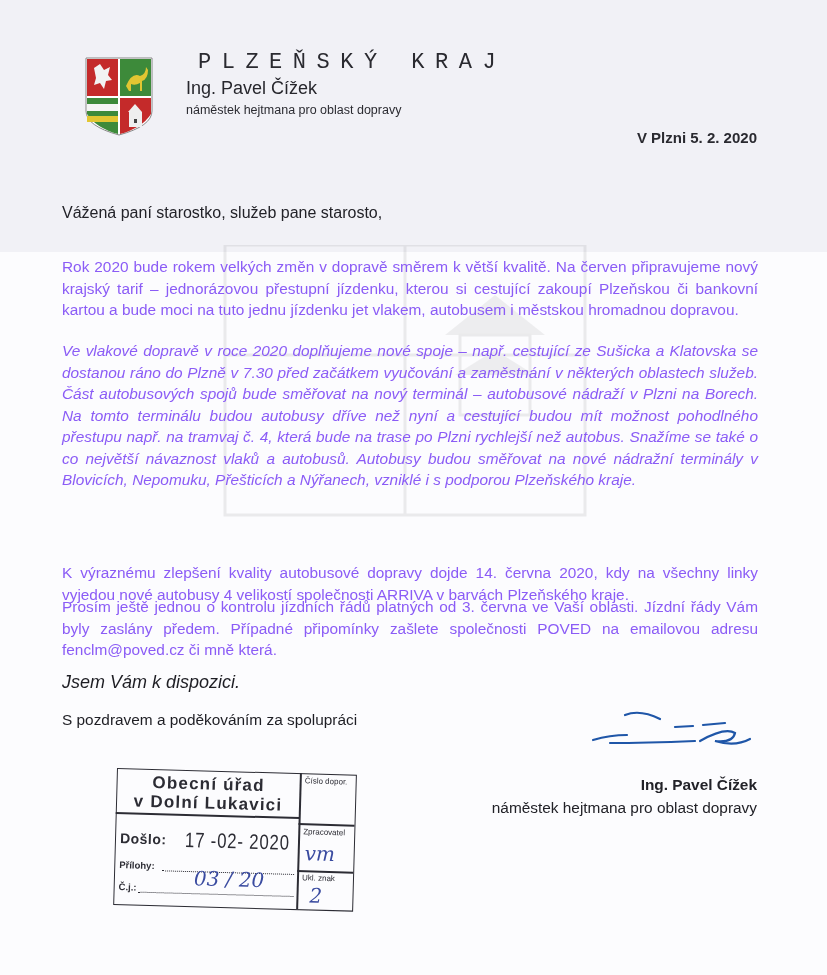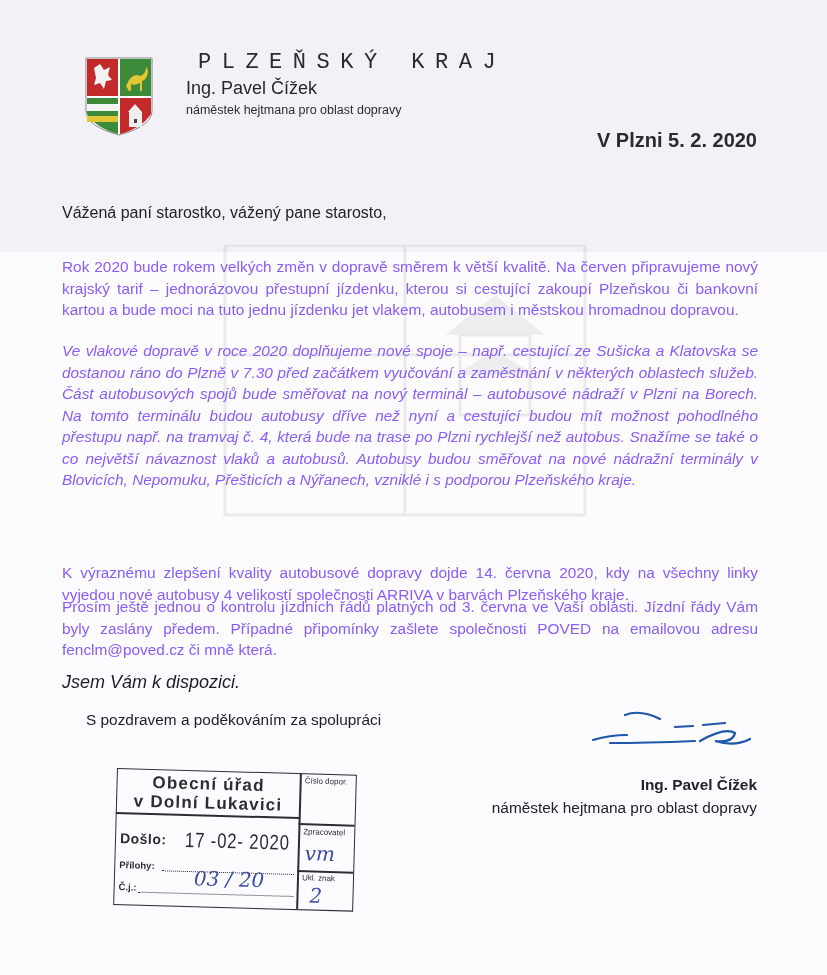--- a/index.html
+++ b/index.html
@@ -28,37 +28,37 @@
     font-family: Liberation Mono, monospace; font-size: 22px; letter-spacing: 10.5px;
     color: #2a2a30; white-space: pre; margin-left: 12px;
   }
   .header-person {
     position: absolute; left: 186px; top: 78px; font-size: 18px; color: #27272d;
   }
   .header-role {
     position: absolute; left: 186px; top: 103px; font-size: 12.5px; color: #2b2b31;
   }
   .place-date {
-    position: absolute; right: 70px; top: 129px; font-size: 20px; font-weight: bold; color: #2a2a30;
+    position: absolute; right: 70px; top: 129px; font-size: 15px; font-weight: bold; color: #2a2a30;
   }
   
   .salutation {
     position: absolute; left: 62px; top: 204px; font-size: 16px; color: #222228;
   }
   .para {
     position: absolute; left: 62px; width: 696px;
     font-size: 15.4px; line-height: 21.5px; text-align: justify; color: #8b5cf6;
   }
   .para b { font-weight: normal; }
   #p1 { top: 256px; }
   #p2 { top: 340px; font-style: italic; }
   #p3 { top: 562px; }
   #p4 { top: 596px; }
   .closing-1 { position: absolute; left: 62px; top: 672px; font-size: 18px; color: #1e1e24; font-style: italic; }
-  .closing-2 { position: absolute; left: 62px; top: 711px; font-size: 15.4px; color: #1e1e24; margin-left: 24px; }
+  .closing-2 { position: absolute; left: 62px; top: 711px; font-size: 15.4px; color: #1e1e24; }
   
   .signature-scribble { position: absolute; left: 585px; top: 705px; width: 170px; height: 50px; }
   .sig-name {
     position: absolute; right: 70px; top: 776px; font-size: 15.4px; font-weight: bold; color: #222228;
   }
   .sig-role {
     position: absolute; right: 70px; top: 799px; font-size: 15.4px; color: #222228;
   }
   
   .stamp {
@@ -148,21 +148,21 @@
   <polygon points="44,56 51,48 58,56" fill="#efefef"></polygon>
   <rect x="45" y="56" width="13" height="15" fill="#efefef"></rect>
   <rect x="50" y="63" width="3" height="4" fill="#444"></rect>
 </svg>
 <div class="org-name">PLZEŇSKÝ KRAJ</div>
 <div class="header-person">Ing. Pavel Čížek</div>
 <div class="header-role">náměstek hejtmana pro oblast dopravy</div>
 
 <div class="place-date">V Plzni 5. 2. 2020</div>
 
-<div class="salutation">Vážená paní starostko, vážený pane starosto,</div>
+<div class="salutation">Vážená paní starostko, služeb pane starosto,</div>
 
 <div class="para" id="p1">Rok 2020 bude rokem velkých změn v dopravě směrem k větší kvalitě. Na červen připravujeme nový krajský tarif – jednorázovou přestupní jízdenku, kterou si cestující zakoupí Plzeňskou či bankovní kartou a bude moci na tuto jednu jízdenku jet vlakem, autobusem i městskou hromadnou dopravou.</div>
 <div class="para" id="p2">Ve vlakové dopravě v roce 2020 doplňujeme nové spoje – např. cestující ze Sušicka a Klatovska se dostanou ráno do Plzně v 7.30 před začátkem vyučování a zaměstnání v některých oblastech služeb. Část autobusových spojů bude směřovat na nový terminál – autobusové nádraží v Plzni na Borech. Na tomto terminálu budou autobusy dříve než nyní a cestující budou mít možnost pohodlného přestupu např. na tramvaj č. 4, která bude na trase po Plzni rychlejší než autobus. Snažíme se také o co největší návaznost vlaků a autobusů. Autobusy budou směřovat na nové nádražní terminály v Blovicích, Nepomuku, Přešticích a Nýřanech, vzniklé i s podporou Plzeňského kraje.</div>
 <div class="para" id="p3">K výraznému zlepšení kvality autobusové dopravy dojde 14. června 2020, kdy na všechny linky vyjedou nové autobusy 4 velikostí společnosti ARRIVA v barvách Plzeňského kraje.</div>
 <div class="para" id="p4"><span>Prosím ještě jednou o kontrolu jízdních řádů platných od 3. června ve Vaší oblasti. Jízdní řády Vám byly zaslány předem. Případné připomínky zašlete společnosti POVED na emailovou adresu </span><b>fenclm@poved.cz</b><span> či mně která.</span></div>
 
 <div class="closing-1">Jsem Vám k dispozici.</div>
 <div class="closing-2">S pozdravem a poděkováním za spolupráci</div>
 
 <svg class="signature-scribble" viewBox="0 0 170 50">

